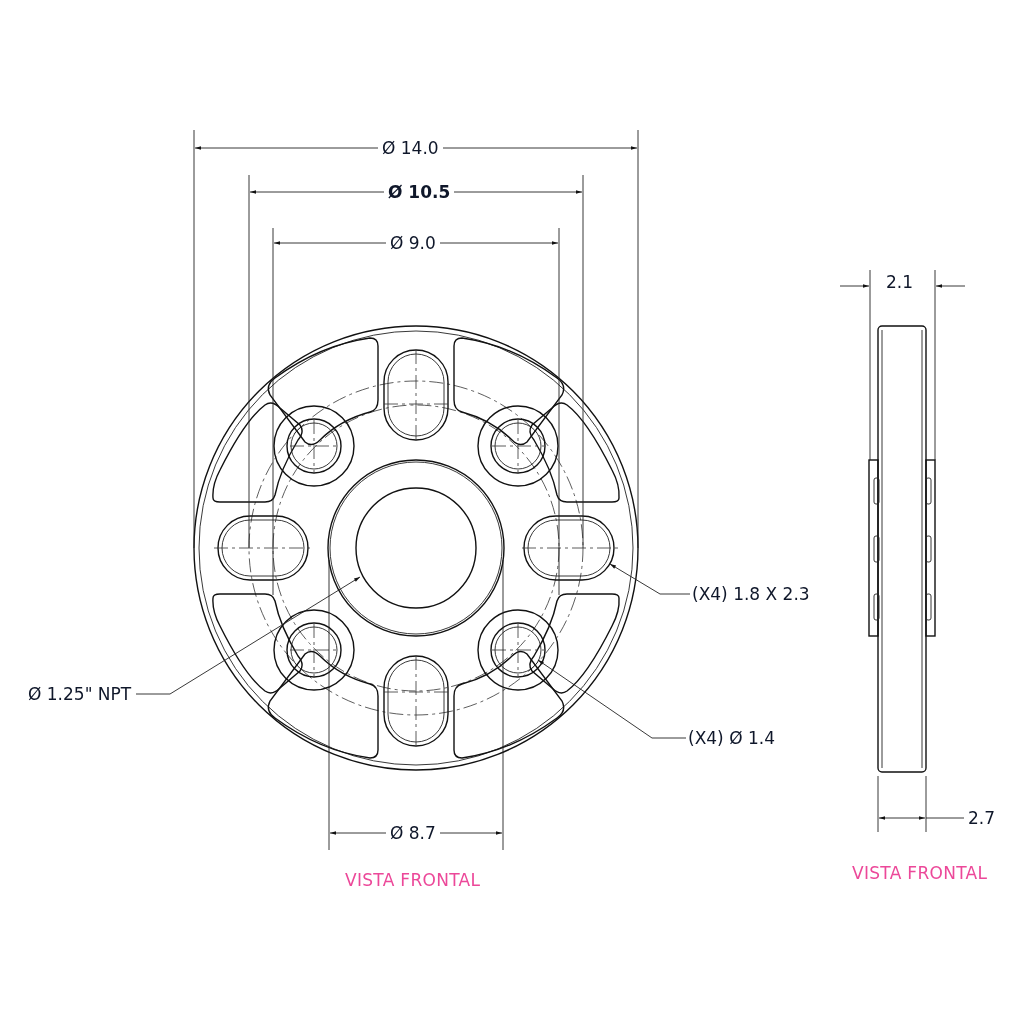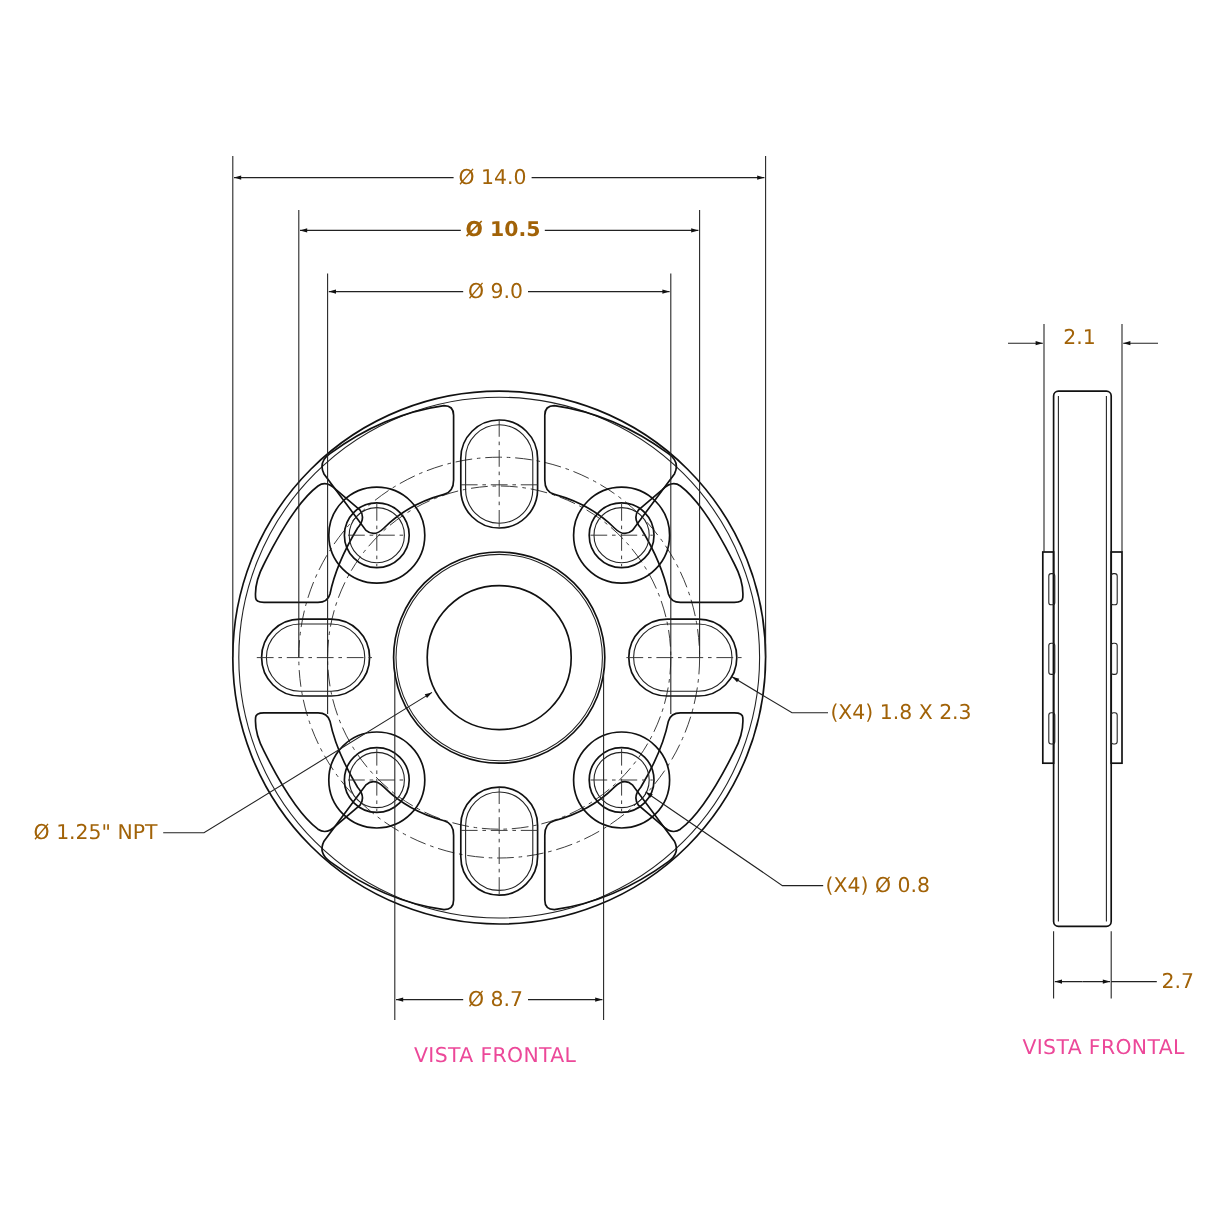--- a/index.html
+++ b/index.html
@@ -4,21 +4,21 @@
 <style>
   html, body { margin: 0; padding: 0; background: #ffffff; }
   body { width: 1024px; height: 1024px; position: relative; overflow: hidden;
          font-family: "DejaVu Sans", sans-serif; }
   svg { position: absolute; left: 0; top: 0; }
   .ln { stroke: #111; stroke-width: 1.4; fill: none; }
   .thin { stroke: #222; stroke-width: 0.9; fill: none; }
   .dim { stroke: #222; stroke-width: 0.9; fill: none; }
   .ctr { stroke: #333; stroke-width: 0.8; fill: none; stroke-dasharray: 14 4 3 4; }
   .lbl { position: absolute; font-family: "DejaVu Sans", sans-serif; font-size: 17px;
-         color: #a16207; background: #fff; white-space: nowrap; line-height: 20px; }
+         color: #0f172a; background: #fff; white-space: nowrap; line-height: 20px; }
   .view { position: absolute; font-family: "DejaVu Sans", sans-serif; font-size: 17px;
           color: #ec4899; white-space: nowrap; letter-spacing: 0.3px; }
 </style>
 </head>
 <body>
 
 <svg width="1024" height="1024" viewBox="0 0 1024 1024">
   <defs>
     <marker id="arr" viewBox="0 0 10 10" refX="10" refY="5" markerWidth="14" markerHeight="6" orient="auto-start-reverse" markerUnits="userSpaceOnUse">
       <path d="M0,2 L10,5 L0,8 z" fill="#111"></path>
@@ -143,19 +143,19 @@
   </g>
 </svg>
 
 <span class="lbl" style="left:378px;top:138px;padding:0 4px;">Ø 14.0</span>
 <span class="lbl" style="left:384px;top:182px;padding:0 4px;font-weight:bold;">Ø 10.5</span>
 <span class="lbl" style="left:386px;top:233px;padding:0 4px;">Ø 9.0</span>
 <span class="lbl" style="left:386px;top:823px;padding:0 4px;">Ø 8.7</span>
 
 <span class="lbl" style="left:28px;top:684px;">Ø 1.25" NPT</span>
 <span class="lbl" style="left:692px;top:584px;">(X4) 1.8 X 2.3</span>
-<span class="lbl" style="left:688px;top:728px;">(X4) Ø 0.8</span>
+<span class="lbl" style="left:688px;top:728px;">(X4) Ø 1.4</span>
 
 <span class="lbl" style="left:886px;top:272px;">2.1</span>
 <span class="lbl" style="left:968px;top:808px;">2.7</span>
 
 <span class="view" style="left:345px;top:870px;">VISTA FRONTAL</span>
 <span class="view" style="left:852px;top:863px;">VISTA FRONTAL</span>
 
 </body></html>

